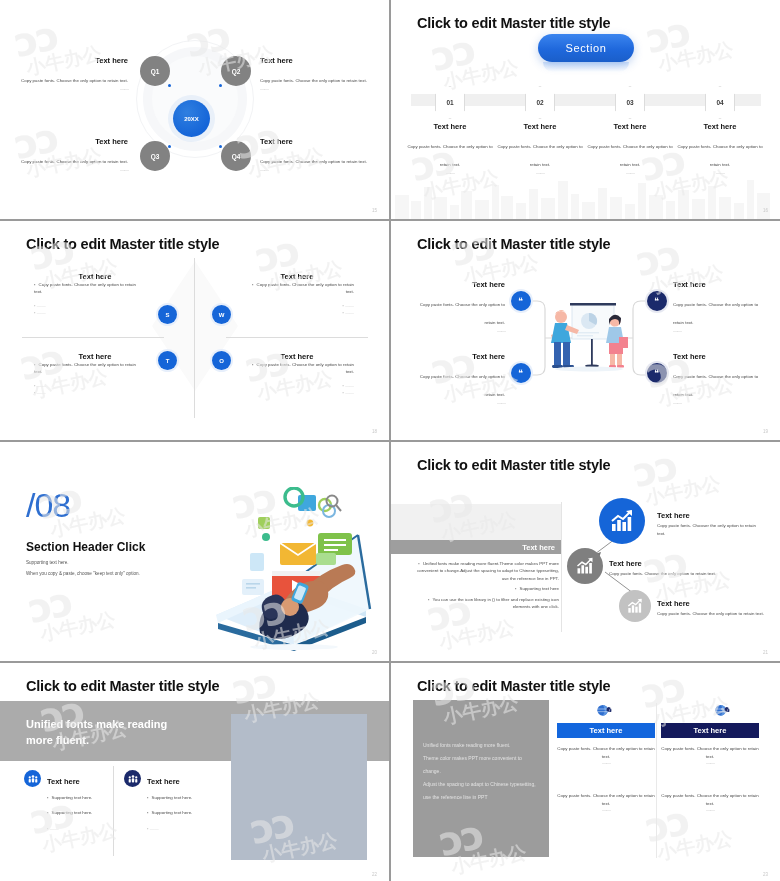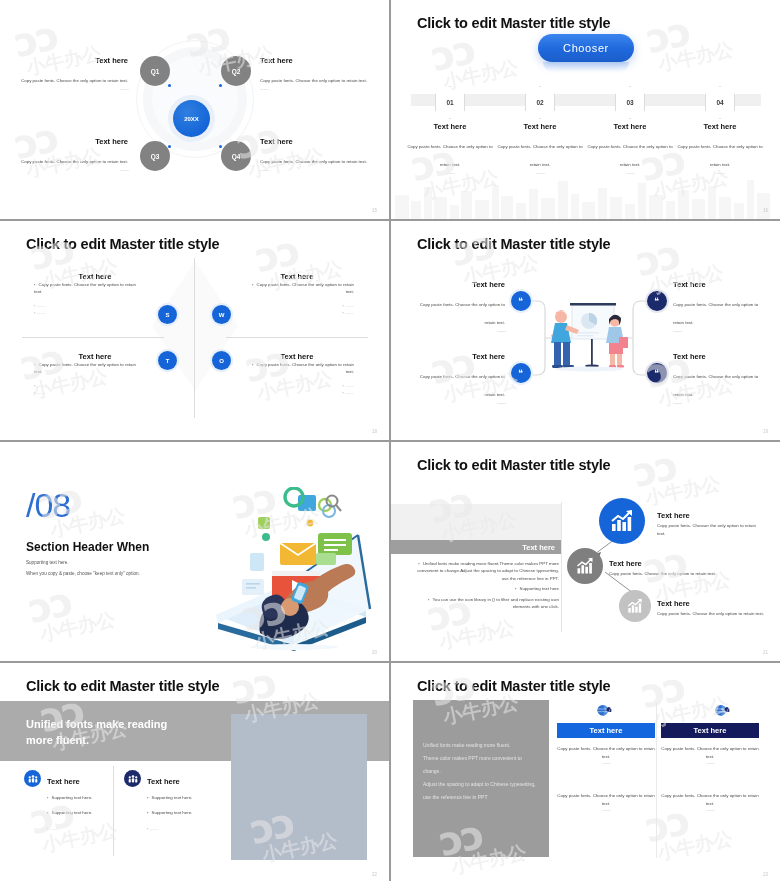--- a/index.html
+++ b/index.html
@@ -278,21 +278,21 @@
       <span style="left:255px;top:12px;">ɔɔ</span>
         <span class="s" style="left:267px;top:44px;">小牛办公</span>
       <span style="left:20px;top:140px;">ɔɔ</span>
         <span class="s" style="left:32px;top:172px;">小牛办公</span>
       <span style="left:250px;top:140px;">ɔɔ</span>
         <span class="s" style="left:262px;top:172px;">小牛办公</span>
     </div>
 
     <div class="title">Click to edit Master title style</div>
     <div class="contents-refl"></div>
-    <div class="contents-btn">Chooser</div>
+    <div class="contents-btn">Section</div>
 
     <div class="s2bar"></div>
 
     <svg class="city" viewBox="0 0 390 52" preserveAspectRatio="none">
       <g fill="#f0f0f0">
         <rect x="4" y="28" width="14" height="24"></rect>
           <rect x="20" y="34" width="10" height="18"></rect>
         <rect x="33" y="20" width="8" height="32"></rect>
           <rect x="43" y="30" width="13" height="22"></rect>
         <rect x="59" y="38" width="9" height="14"></rect>
@@ -541,21 +541,21 @@
         <span class="s" style="left:50px;top:68px;">小牛办公</span>
       <span style="left:232px;top:36px;">ɔɔ</span>
         <span class="s" style="left:244px;top:68px;">小牛办公</span>
       <span style="left:28px;top:140px;">ɔɔ</span>
         <span class="s" style="left:40px;top:172px;">小牛办公</span>
       <span style="left:242px;top:148px;">ɔɔ</span>
         <span class="s" style="left:254px;top:180px;">小牛办公</span>
     </div>
 
     <div class="bignum">/08</div>
-    <div class="secheader">Section Header When</div>
+    <div class="secheader">Section Header Click</div>
     <div class="secsub">
       <div>Supporting text here.</div>
       <div>When you copy &amp; paste, choose "keep text only" option.</div>
     </div>
 
     <svg style="position:absolute;left:198px;top:45px;" width="185" height="168" viewBox="0 0 185 168">
 
       <path d="M18 128 L92 96 L168 122 L96 158 Z" fill="#dfeefa"></path>
       <path d="M18 128 L92 96 L92 104 L20 136 Z" fill="#eaf5fd"></path>
       <path d="M92 96 L168 122 L168 130 L92 104 Z" fill="#cfe6f6"></path>

